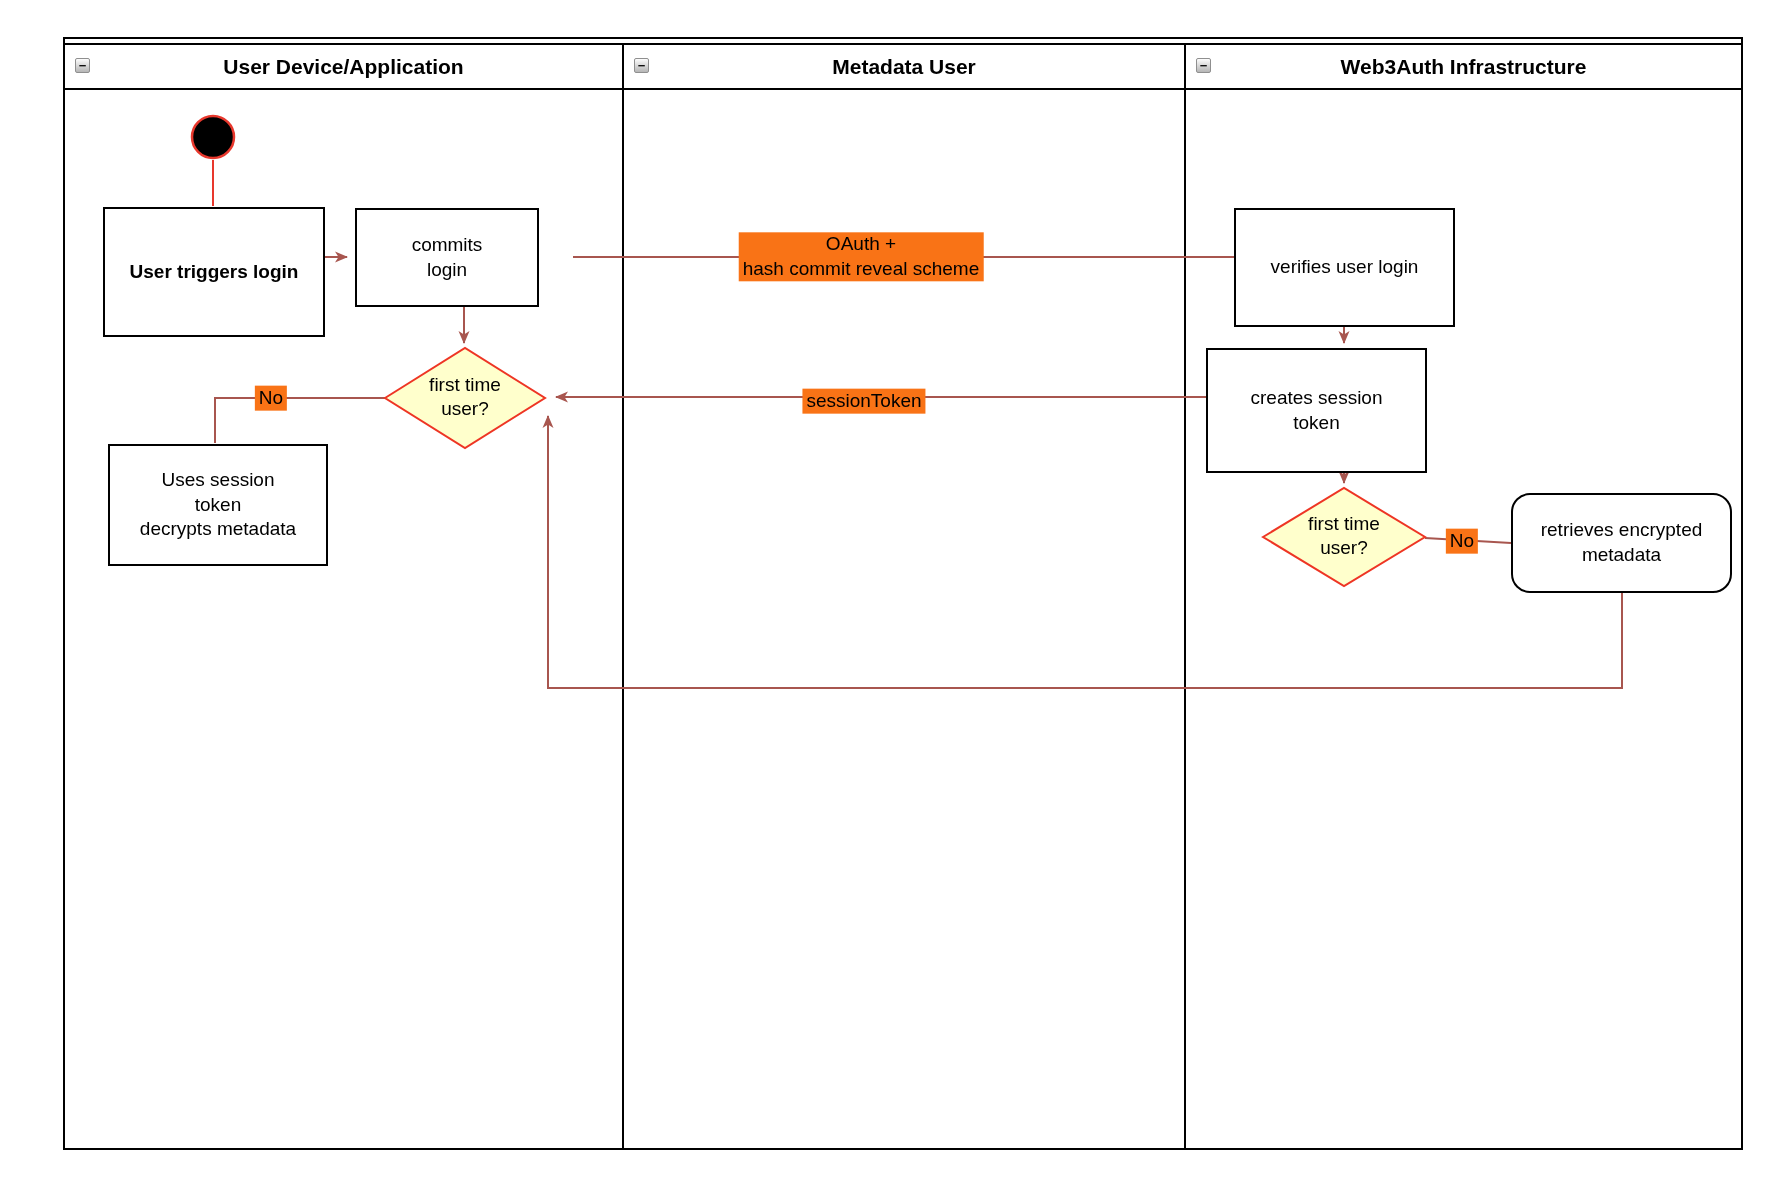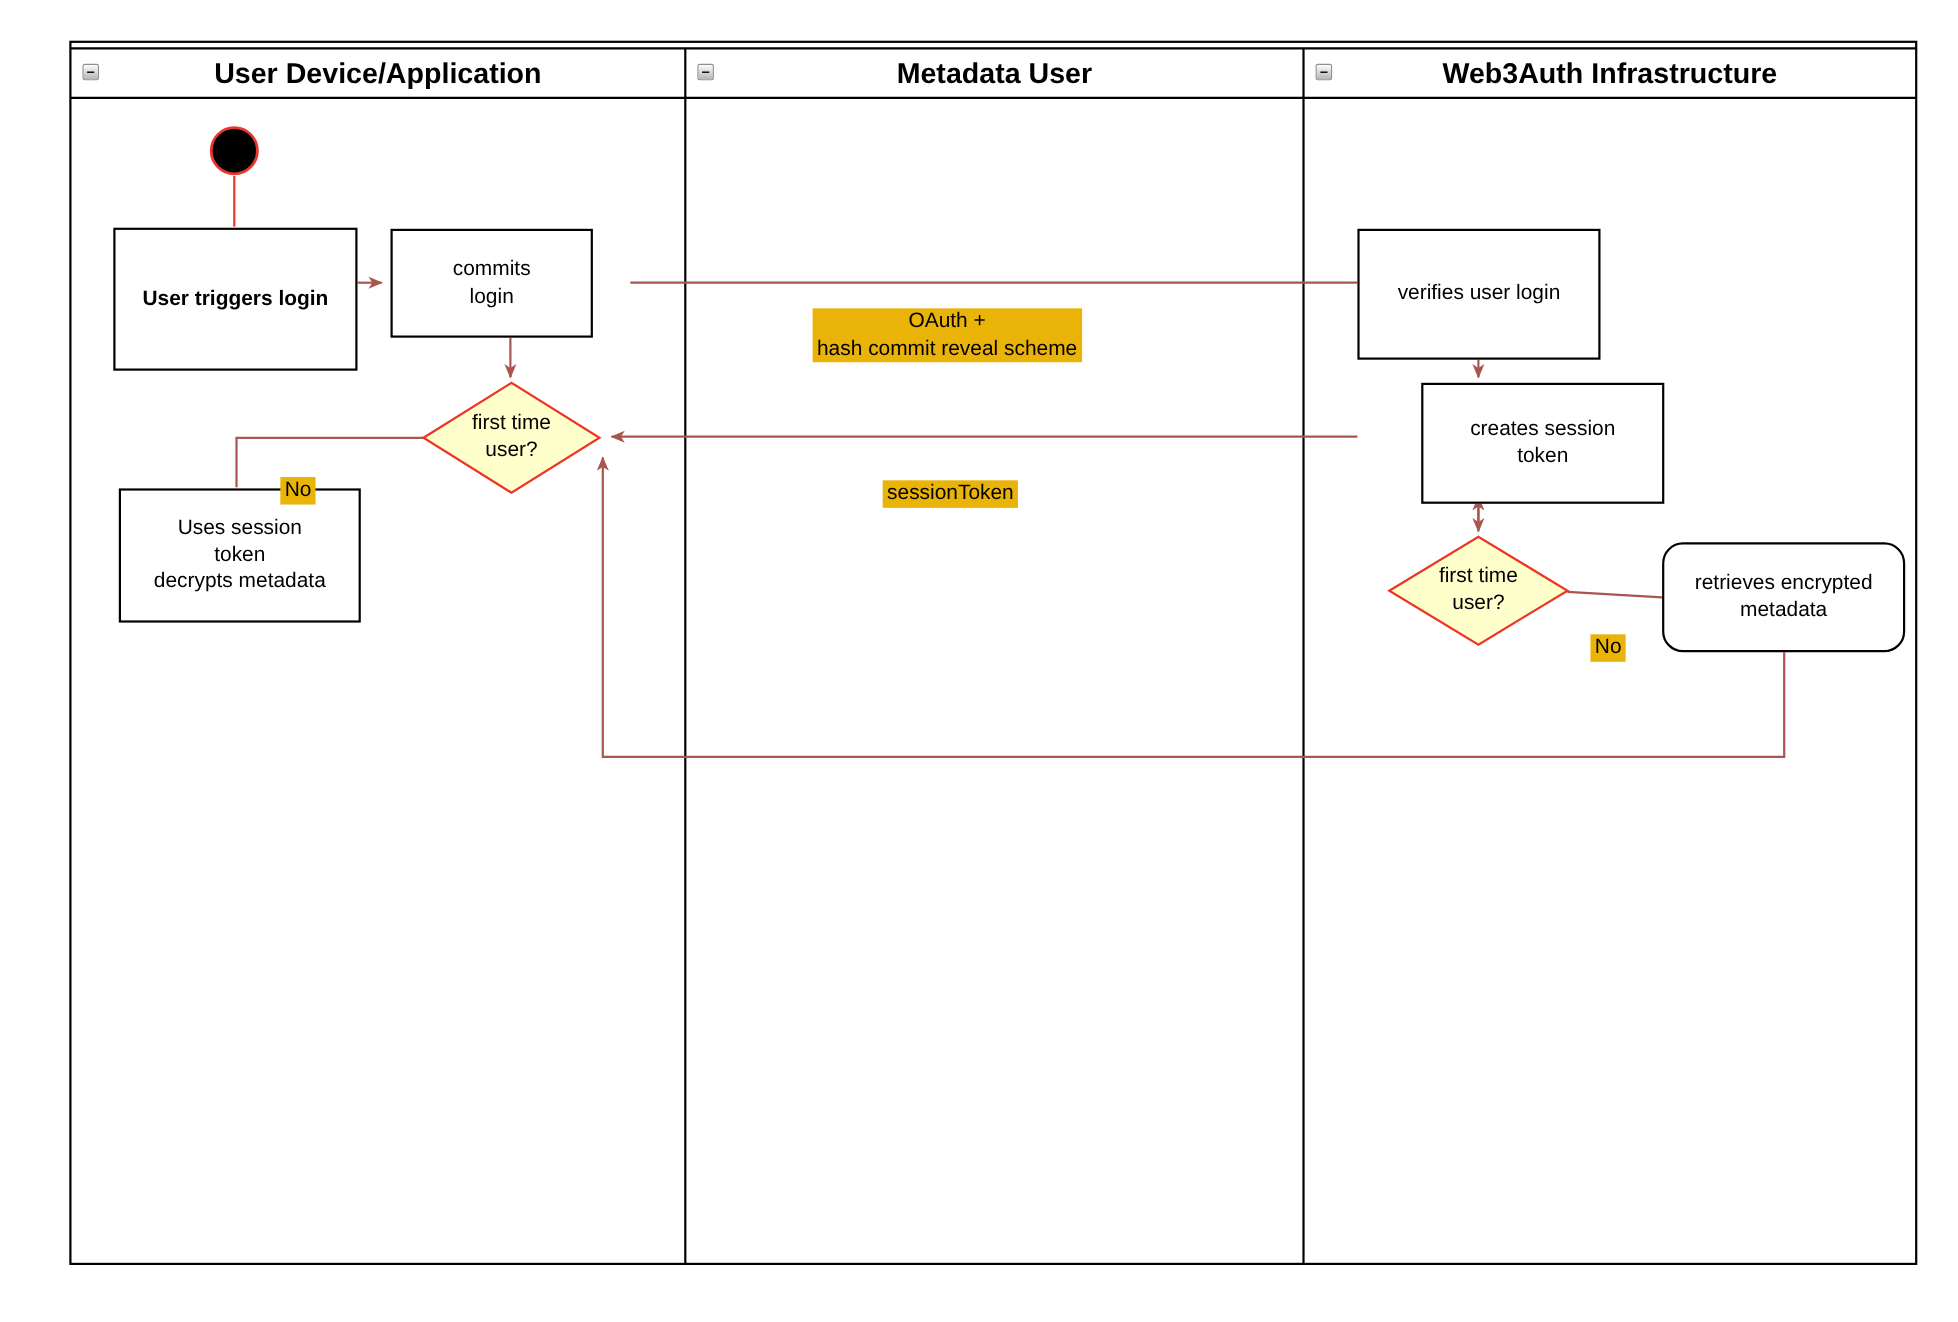--- a/index.html
+++ b/index.html
@@ -1,31 +1,31 @@
 <!DOCTYPE html>
 <html><head>
 <meta charset="utf-8">
 <style>
   html,body{margin:0;padding:0;background:#fff;}
   .stage{position:relative;width:1780px;height:1202px;background:#fff;
          font-family:"Liberation Sans","DejaVu Sans",sans-serif;color:#000;overflow:hidden;}
   svg.wires{position:absolute;left:0;top:0;width:1780px;height:1202px;}
   .lane-header{position:absolute;top:44px;height:45px;display:flex;align-items:center;justify-content:center;}
-  .lane-title{font-size:26px;font-weight:bold;}
+  .lane-title{font-size:21px;font-weight:bold;}
   .collapse-btn{position:absolute;left:11px;top:14px;width:15px;height:15px;box-sizing:border-box;
                 border:1px solid #8f8f8f;border-radius:2px;background:linear-gradient(#fdfdfd,#b5b5b5);
                 display:flex;align-items:center;justify-content:center;font-size:13px;line-height:1;
                 font-weight:bold;color:#111;cursor:pointer;}
   .node{position:absolute;box-sizing:border-box;border:2px solid #000;background:#fff;
         display:flex;align-items:center;justify-content:center;text-align:center;
         font-size:19px;line-height:1.3;white-space:pre-line;}
   .diamond-label{position:absolute;transform:translate(-50%,-50%);font-size:19px;line-height:1.25;
                  text-align:center;white-space:pre-line;}
-  .edge-label{position:absolute;transform:translate(-50%,-50%);background:#eab308;padding:0 4px;
-              font-size:19px;line-height:1.3;text-align:center;white-space:pre-line;margin-top:48px;}
+  .edge-label{position:absolute;transform:translate(-50%,-50%);background:#f97316;padding:0 4px;
+              font-size:19px;line-height:1.3;text-align:center;white-space:pre-line;}
 </style>
 </head>
 <body>
 
 <div class="stage">
 
   <svg class="wires">
     <defs>
       <marker id="arrow" markerUnits="userSpaceOnUse" markerWidth="16" markerHeight="14" refX="13" refY="6.5" orient="auto">
         <path d="M1,1 L14,6.5 L1,12 L4.5,6.5 Z" fill="#A8564F"></path>
@@ -73,21 +73,21 @@
     <span class="lane-title">Web3Auth Infrastructure</span>
   </div>
 
   <div class="node" style="left:103px;top:207px;width:222px;height:130px;font-weight:bold;">User triggers login</div>
   <div class="node" style="left:355px;top:208px;width:184px;height:99px;">commits
 login</div>
   <div class="node" style="left:108px;top:444px;width:220px;height:122px;">Uses session
 token
 decrypts metadata</div>
   <div class="node" style="left:1234px;top:208px;width:221px;height:119px;">verifies user login</div>
-  <div class="node" style="left:1292px;top:348px;width:221px;height:110px;">creates session
+  <div class="node" style="left:1206px;top:348px;width:221px;height:125px;">creates session
 token</div>
   <div class="node" style="left:1511px;top:493px;width:221px;height:100px;border-radius:19px;">retrieves encrypted
 metadata</div>
 
   <div class="diamond-label" style="left:465px;top:397px;">first time
 user?</div>
   <div class="diamond-label" style="left:1344px;top:536px;">first time
 user?</div>
 
   <div class="edge-label" style="left:861px;top:257px;">OAuth +

